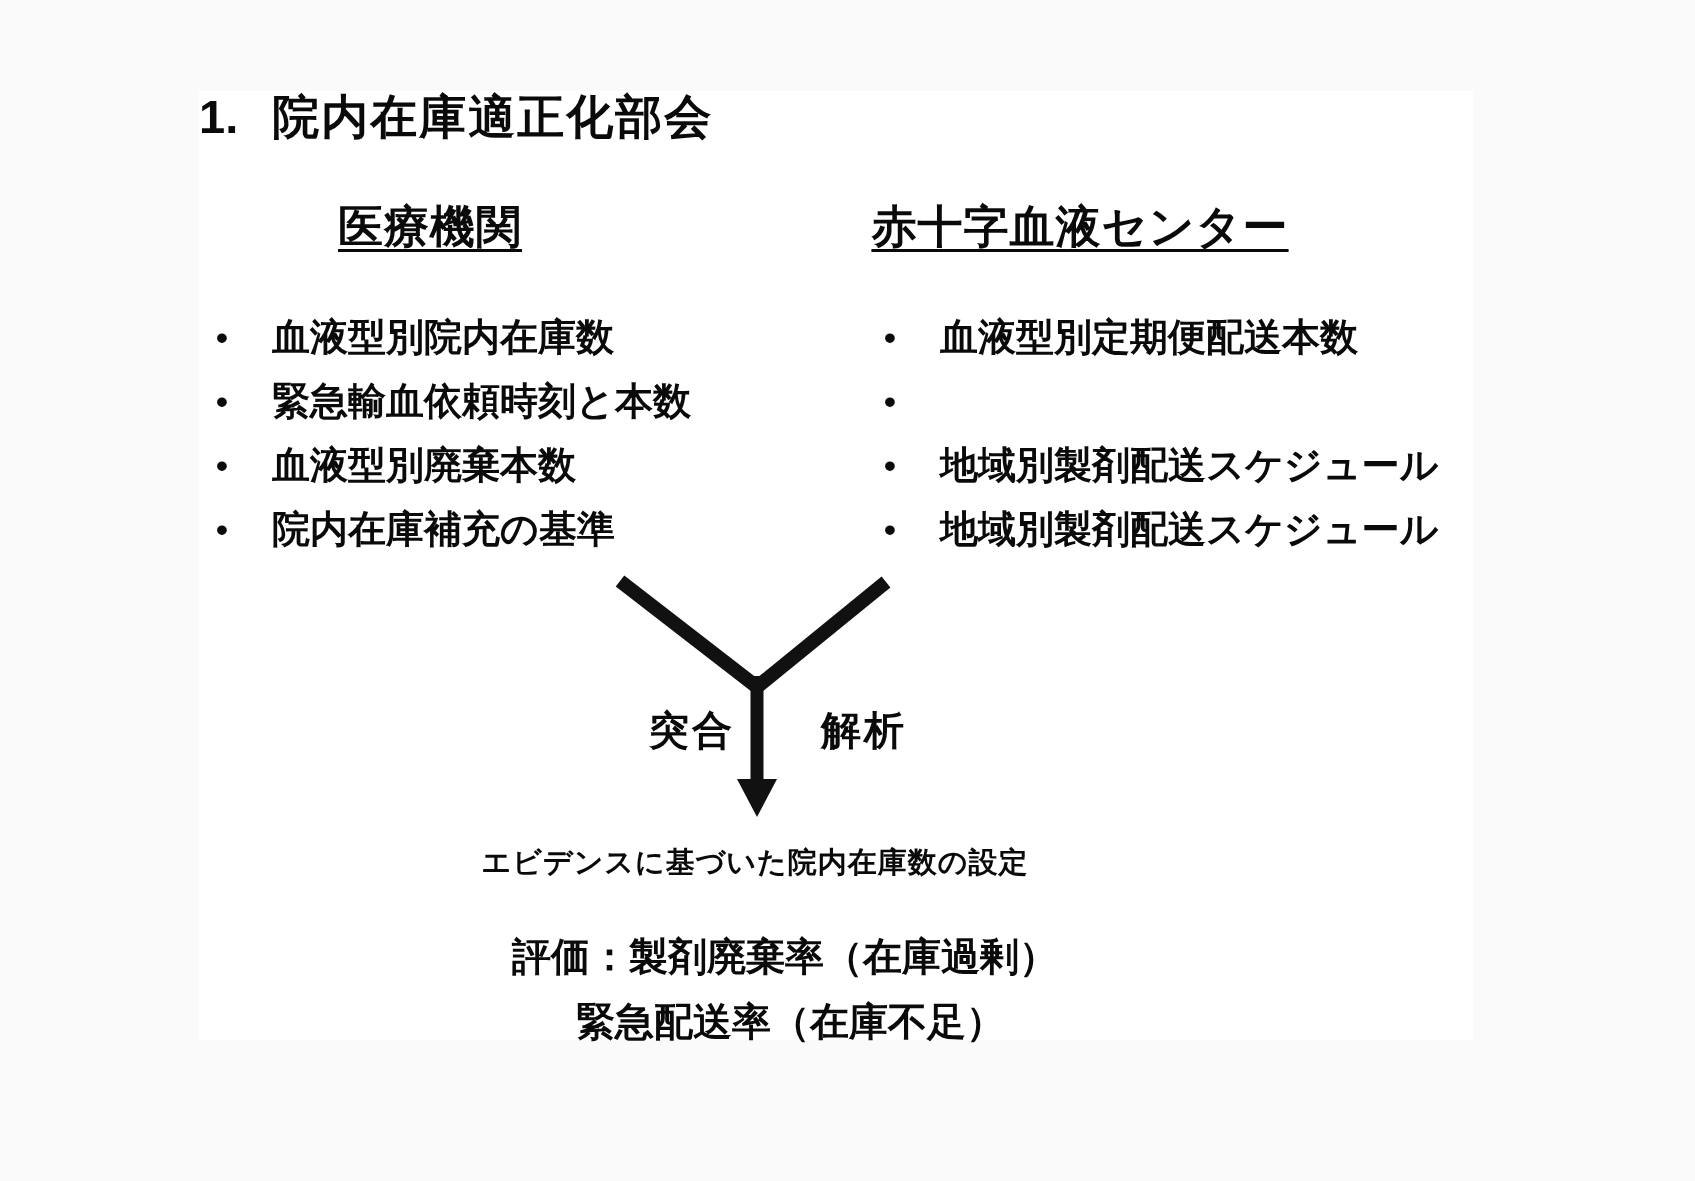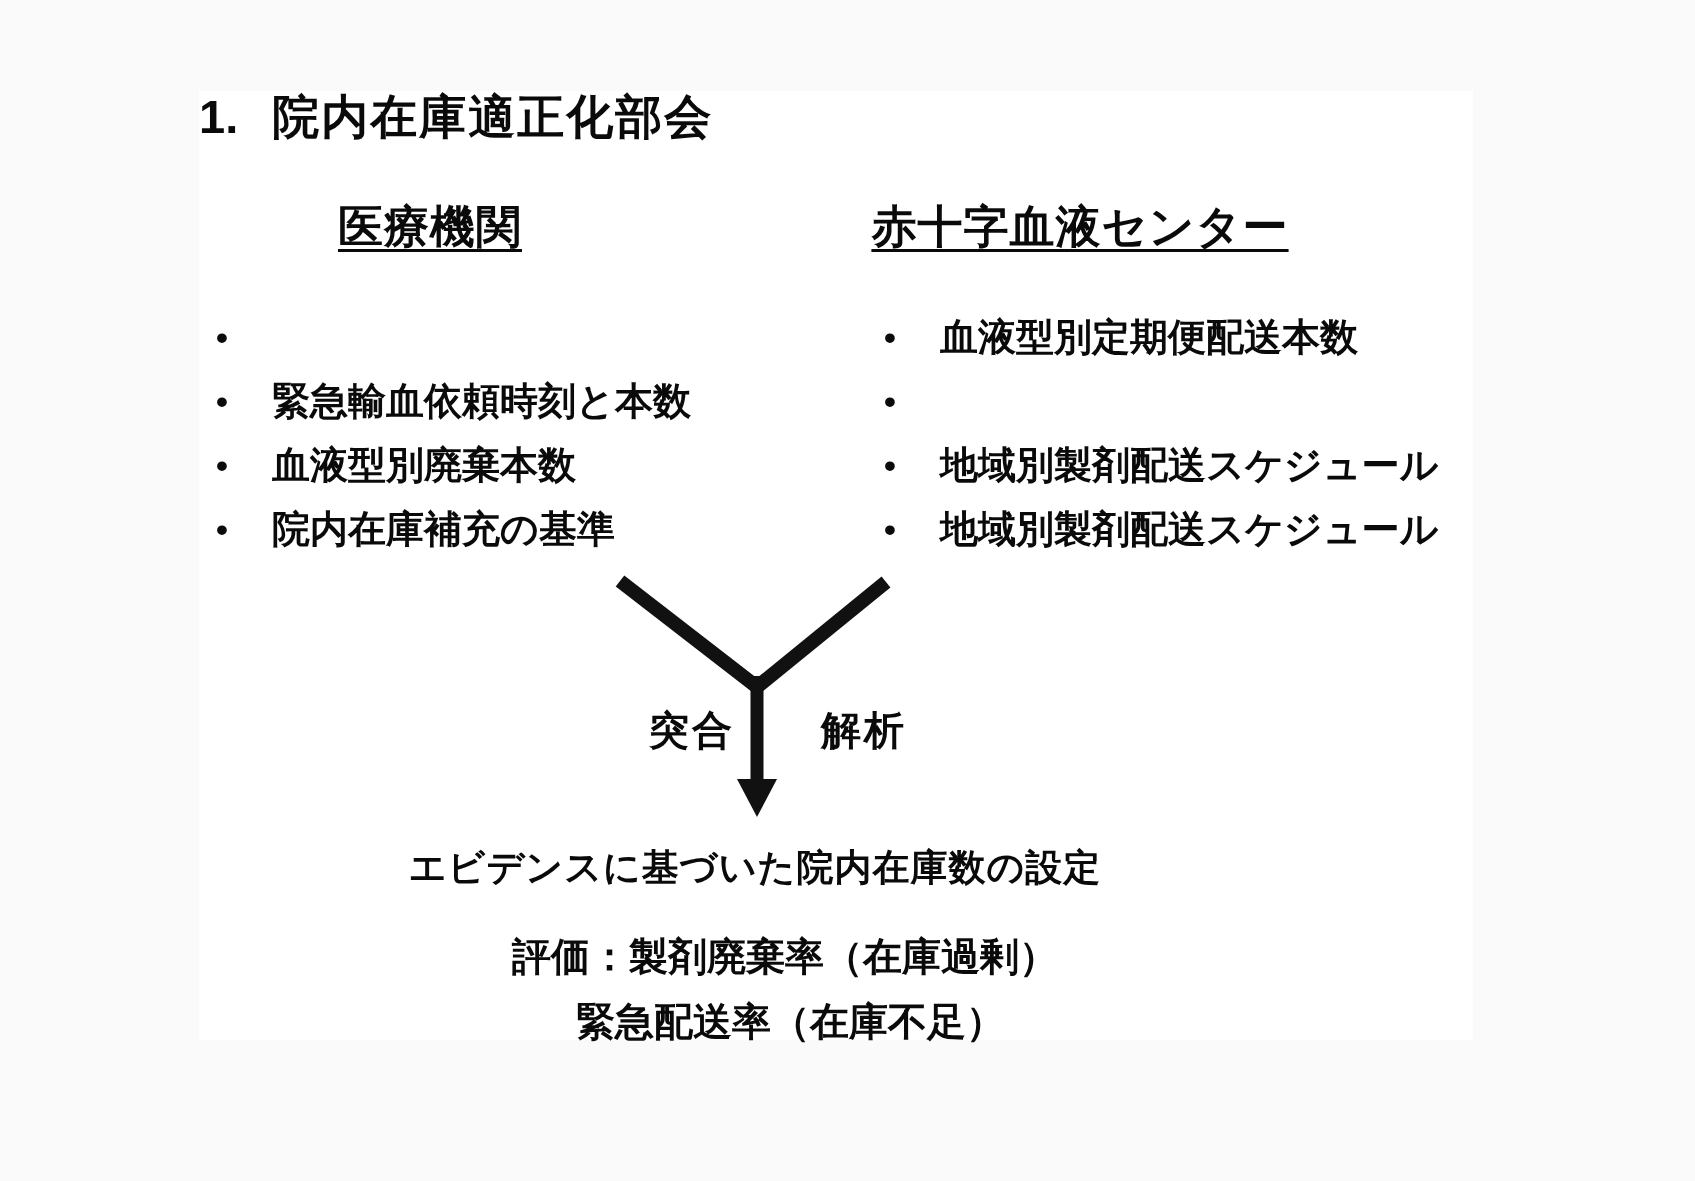--- a/index.html
+++ b/index.html
@@ -67,21 +67,21 @@
     font-size: 40px; font-weight: bold;
     letter-spacing: 3px;
     white-space: nowrap;
   }
   .merge-label.left  { left: 590px; width: 145px; text-align: right; }
   .merge-label.right { left: 779px; width: 170px; text-align: center; }
   .result-title {
     position: absolute;
     left: 199px; top: 843px; width: 1112px;
     text-align: center;
-    font-size: 37px; font-weight: bold;
+    font-size: 29px; font-weight: bold;
     letter-spacing: 1px;
     white-space: nowrap;
   }
   .evaluation {
     position: absolute; left: 512px; top: 924px;
     font-size: 39px; font-weight: bold;
     line-height: 65px;
     white-space: nowrap;
   }
   .evaluation .line { display: flex; text-align: right; }
@@ -95,20 +95,21 @@
 <div class="slide-title">
   <span class="num">1.</span><span>院内在庫適正化部会</span>
 </div>
 
 <div class="col-heading left">医療機関</div>
 <div class="col-heading right">赤十字血液センター</div>
 
 <ul class="blist left">
   <li>
     <span class="bullet">•</span>
+    <span>血液型別院内在庫数</span>
   </li>
   <li>
     <span class="bullet">•</span>
     <span>緊急輸血依頼時刻と本数</span>
   </li>
   <li>
     <span class="bullet">•</span>
     <span>血液型別廃棄本数</span>
   </li>
   <li>

